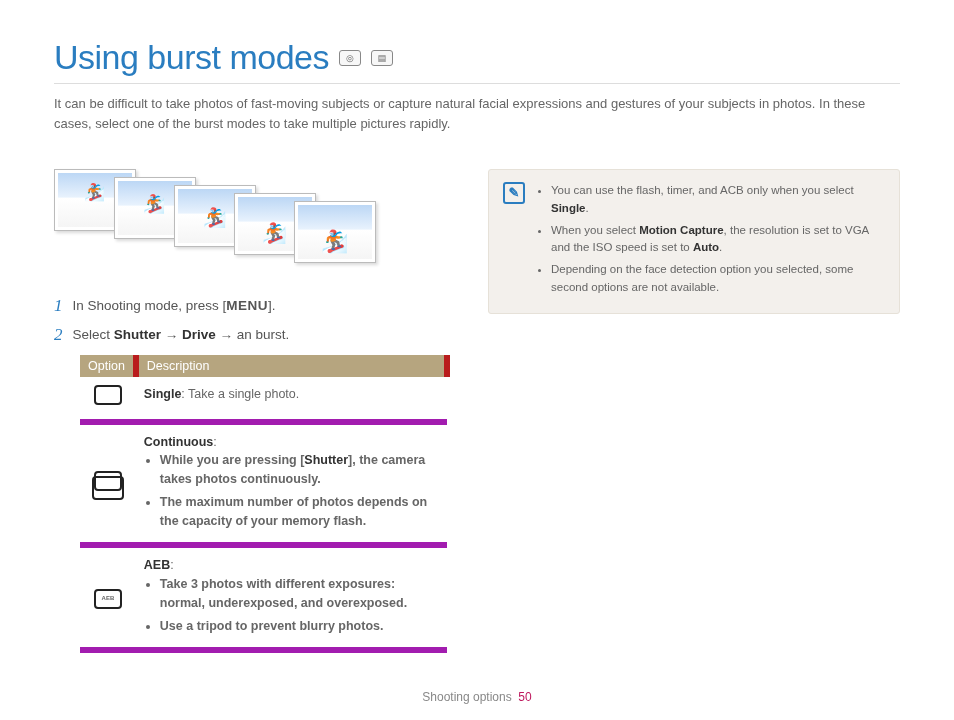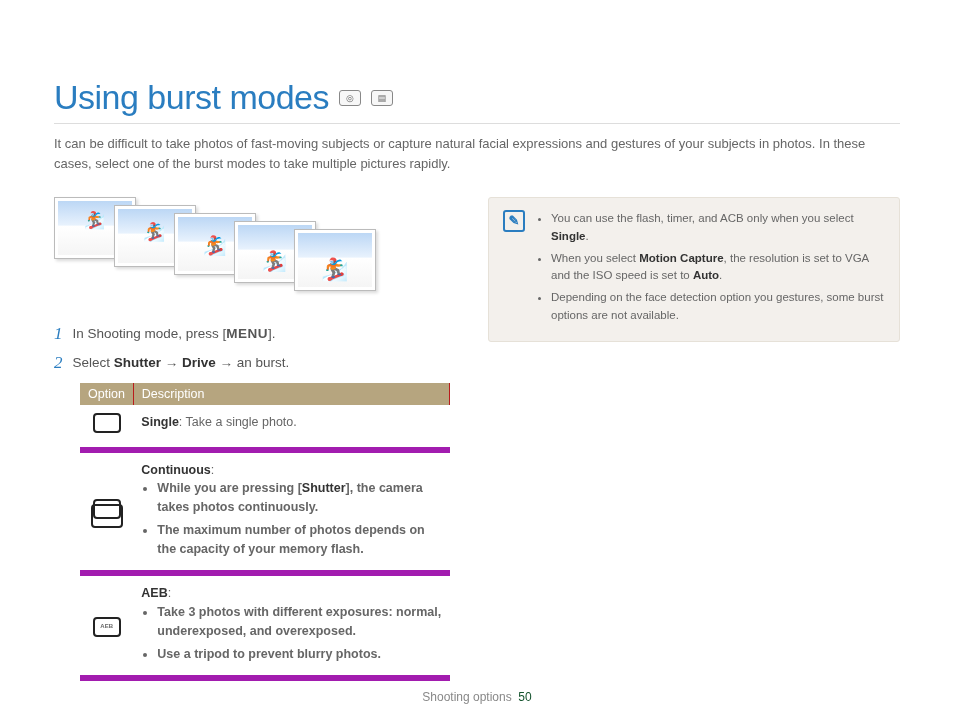--- a/index.html
+++ b/index.html
@@ -5,34 +5,34 @@
   * { box-sizing: border-box; margin: 0; padding: 0; }
   body {
     width: 954px;
     height: 720px;
     background: #ffffff;
     font-family: Arial, Helvetica, sans-serif;
     color: #555;
     position: relative;
     padding: 38px 54px 0 54px;
   }
-  .title-row { display: flex; align-items: center; gap: 10px; margin-bottom: 6px; margin-top: 40px; }
+  .title-row { display: flex; align-items: center; gap: 10px; margin-bottom: 6px; }
   h1 {
     font-size: 34px;
     font-weight: 400;
     color: #2a7dc0;
     letter-spacing: -0.5px;
   }
   .mode-icon {
     display:inline-flex; align-items:center; justify-content:center;
     width:22px; height:16px; border:1px solid #888; border-radius:3px;
     font-size:9px; color:#666; background:#f7f7f7;
   }
   .hr { border-top: 1px solid #ddd; margin: 2px 0 10px 0; }
-  .intro { font-size: 13px; color:#666; line-height: 1.5; margin-bottom: 24px; }
+  .intro { font-size: 13px; color:#666; line-height: 1.5; margin-bottom: 36px; }
 
   .columns { display:flex; gap: 34px; align-items:flex-start; }
   .col-left { width: 400px; }
   .col-right { flex:1; }
 
   .burst-strip { position: relative; height: 100px; margin-bottom: 28px; }
   .frame {
     position:absolute; width:82px; height:62px; background:#fff;
     border:1px solid #bbb; box-shadow: 2px 2px 3px rgba(0,0,0,0.15);
     padding:3px;
@@ -47,21 +47,21 @@
     font-size:22px; color:#2b3a4a;
   }
 
   .step { display:flex; gap:10px; margin: 0 0 10px 0; font-size:13.5px; color:#555; }
   .step-num { color:#2a7dc0; font-style: italic; font-family: Georgia, 'Times New Roman', serif; font-size:17px; line-height:1; }
   .step-text { line-height:1.4; }
   .menu-bold { font-weight: 800; letter-spacing:0.5px;margin-top:11px; }
   b { color:#333;text-align:center; }
 
   table.opts { width: 370px; border-collapse: collapse; margin: 6px 0 0 26px; font-size:12.5px; }
-  table.opts th { background:#b6a57f; color:#fff; font-weight:400; text-align:left; padding:4px 8px; border-right:1px solid #b91c1c; }
+  table.opts th { background:#b6a57f; color:#fff; font-weight:400; text-align:left; padding:4px 8px; border-right:6px solid #b91c1c; }
   table.opts td { padding:8px 8px; border-bottom:6px solid #a21caf; vertical-align:top; color:#666; line-height:1.5; }
   table.opts td.icon-cell { width:40px; text-align:center; vertical-align:middle; }
   .opt-icon {
     display:inline-flex; align-items:center; justify-content:center;
     width:28px; height:20px; border:2px solid #222; border-radius:4px; position:relative;
   }
   .opt-icon.stack::after {
     content:""; position:absolute; width:28px; height:20px; border:2px solid #222; border-radius:4px;
     left:-4px; top:3px; z-index:-1;
   }
@@ -80,21 +80,21 @@
     color:#2a7dc0; display:flex; align-items:center; justify-content:center;
     font-size:13px; font-weight:bold;
   }
   .note-box ul { list-style: disc; padding-left: 16px; }
   .note-box li { margin-bottom:4px; }
 
   .page-footer {
     position:absolute; bottom:16px; left:0; right:0; text-align:center;
     font-size:12px; color:#888;
   }
-  .page-footer .pn { color:#14532d;margin-top:15px; }
+  .page-footer .pn { color:#be185d;margin-top:15px; }
 </style>
 </head>
 <body>
 
 <div class="title-row">
   <h1>Using burst modes</h1>
   <span class="mode-icon">◎</span>
   <span class="mode-icon">▤</span>
 </div>
 <div class="hr"></div>
@@ -179,21 +179,21 @@
       </table>
 
   </div>
 
   <div class="col-right">
     <div class="note-box">
       <div class="note-badge">✎</div>
       <ul>
         <li><span>You can use the flash, timer, and ACB only when you select </span><b>Single</b><span>.</span></li>
         <li><span>When you select </span><b>Motion Capture</b><span>, the resolution is set to VGA and the ISO speed is set to </span><b>Auto</b><span>.</span></li>
-        <li>Depending on the face detection option you gestures, some burst options are not available.</li>
+        <li>Depending on the face detection option you selected, some second options are not available.</li>
       </ul>
     </div>
   </div>
 </div>
 
 <div class="page-footer">
   <span>Shooting options</span>&nbsp;&nbsp;<span class="pn">50</span>
 </div>
 
 </body></html>

